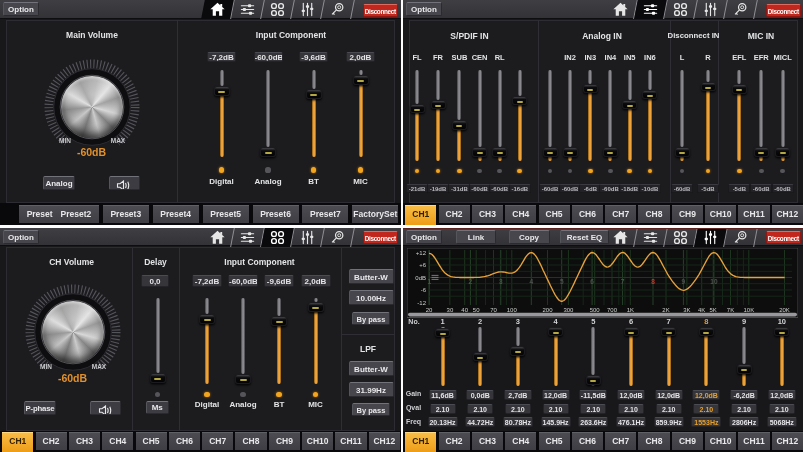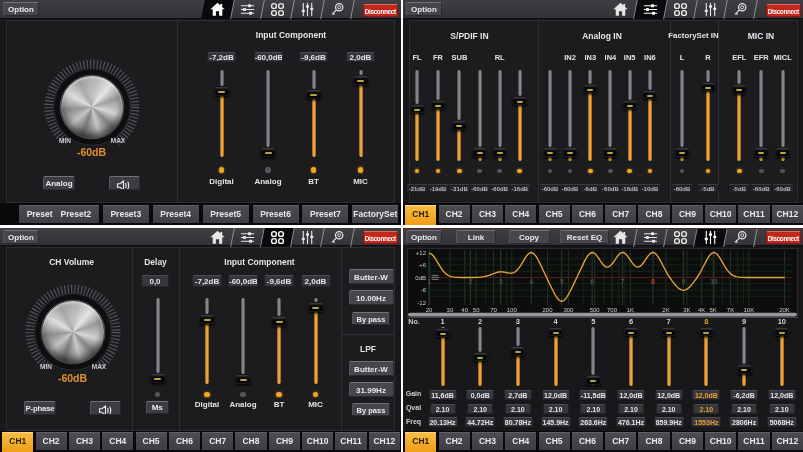--- a/index.html
+++ b/index.html
@@ -78,20 +78,21 @@
       <g fill="none" stroke="#fff" stroke-width="1.3">
         <circle cx="9.8" cy="5.6" r="3.9"></circle>
         <line x1="6.9" y1="8.4" x2="2.2" y2="13.2"></line>
         <line x1="3.4" y1="12" x2="4.8" y2="13.4"></line>
       </g>
       <circle cx="9.8" cy="5.6" r="1.6" fill="none" stroke="#fff" stroke-width="1"></circle>
     </svg>
     <div class="btn disc" style="left:363px;top:3.5px;width:34.5px;height:13px;font-size:6.4px;line-height:13px;letter-spacing:-0.35px;">Disconnect</div>
     <div class="panel"></div>
     <div style="position:absolute;left:177px;top:20px;width:1px;height:183px;background:#2e2e34"></div>
+    <div style="position:absolute;left:27.0px;top:29.1px;width:130px;text-align:center;font-size:8.5px;font-weight:bold;color:#e3e4e6;line-height:12.8px">Main Volume</div>
     <svg style="position:absolute;left:37.5px;top:52.5px" width="108" height="108" viewBox="0 0 108 108">
 <circle cx="54" cy="54" r="43" fill="none" stroke="#54545b" stroke-width="9" stroke-dasharray="1.1 2.24"></circle>
 <path d="M54 54 L15 108 L93 108 Z" fill="#1c1c1f"></path>
 <circle cx="54" cy="54" r="38.8" fill="#0e0e11"></circle>
 <circle cx="54" cy="54" r="38.3" fill="none" stroke="#404046" stroke-width="0.9" stroke-opacity="0.7"></circle>
 <circle cx="54" cy="54" r="31.8" fill="none" stroke="#8a8a90" stroke-width="1" stroke-opacity="0.55"></circle>
 </svg>
     <div class="knobface" style="left:60.5px;top:75.5px"></div>
     <div style="position:absolute;left:50.0px;top:136.1px;width:30px;text-align:center;font-size:6.5px;font-weight:bold;color:#c9cacd;line-height:9.8px">MIN</div>
     <div style="position:absolute;left:103.0px;top:136.1px;width:30px;text-align:center;font-size:6.5px;font-weight:bold;color:#c9cacd;line-height:9.8px">MAX</div>
@@ -195,21 +196,21 @@
       </g>
       <circle cx="9.8" cy="5.6" r="1.6" fill="none" stroke="#fff" stroke-width="1"></circle>
     </svg>
     <div class="btn disc" style="left:363px;top:3.5px;width:34.5px;height:13px;font-size:6.4px;line-height:13px;letter-spacing:-0.35px;">Disconnect</div>
     <div class="panel"></div>
     <div style="position:absolute;left:135px;top:20px;width:1px;height:183px;background:#2e2e34"></div>
     <div style="position:absolute;left:266.5px;top:20px;width:1px;height:183px;background:#2e2e34"></div>
     <div style="position:absolute;left:315px;top:20px;width:1px;height:183px;background:#2e2e34"></div>
     <div style="position:absolute;left:134.0px;top:29.6px;width:130px;text-align:center;font-size:8.5px;font-weight:bold;color:#e3e4e6;line-height:12.8px">Analog IN</div>
     <div style="position:absolute;left:1.5px;top:29.6px;width:130px;text-align:center;font-size:8.5px;font-weight:bold;color:#e3e4e6;line-height:12.8px">S/PDIF IN</div>
-    <div style="position:absolute;left:225.5px;top:30.1px;width:130px;text-align:center;font-size:7.8px;font-weight:bold;color:#e3e4e6;line-height:11.7px">FactorySet IN</div>
+    <div style="position:absolute;left:225.5px;top:30.1px;width:130px;text-align:center;font-size:7.8px;font-weight:bold;color:#e3e4e6;line-height:11.7px">Disconnect IN</div>
     <div style="position:absolute;left:293.0px;top:29.6px;width:130px;text-align:center;font-size:8.5px;font-weight:bold;color:#e3e4e6;line-height:12.8px">MIC IN</div>
     <div style="position:absolute;left:-51.0px;top:52.4px;width:130px;text-align:center;font-size:7.5px;font-weight:bold;color:#e3e4e6;line-height:11.2px">FL</div>
     <div class="trk g" style="left:12.0px;top:70px;width:4px;height:33.8px"></div>
     <div class="trk o" style="left:12.0px;top:108.6px;width:4px;height:52.4px"></div>
     <div class="hdl" style="left:6.5px;top:103.8px;width:15px;height:9.5px">
       <i></i>
     </div>
     <div class="ledon" style="left:11.6px;top:168.6px;width:4.8px;height:4.8px"></div>
     <div class="btn sbtn" style="left:3px;top:184px;width:22px;height:8.5px;font-size:6px;line-height:8.5px;">-21dB</div>
     <div style="position:absolute;left:-30.0px;top:52.4px;width:130px;text-align:center;font-size:7.5px;font-weight:bold;color:#e3e4e6;line-height:11.2px">FR</div>
@@ -221,20 +222,21 @@
     <div class="ledon" style="left:32.6px;top:168.6px;width:4.8px;height:4.8px"></div>
     <div class="btn sbtn" style="left:24px;top:184px;width:22px;height:8.5px;font-size:6px;line-height:8.5px;">-19dB</div>
     <div style="position:absolute;left:-8.6px;top:52.4px;width:130px;text-align:center;font-size:7.5px;font-weight:bold;color:#e3e4e6;line-height:11.2px">SUB</div>
     <div class="trk g" style="left:54.4px;top:70px;width:4px;height:50.0px"></div>
     <div class="trk o" style="left:54.4px;top:124.8px;width:4px;height:36.2px"></div>
     <div class="hdl" style="left:48.9px;top:120.0px;width:15px;height:9.5px">
       <i></i>
     </div>
     <div class="ledon" style="left:54.0px;top:168.6px;width:4.8px;height:4.8px"></div>
     <div class="btn sbtn" style="left:45.4px;top:184px;width:22px;height:8.5px;font-size:6px;line-height:8.5px;">-31dB</div>
+    <div style="position:absolute;left:11.6px;top:52.4px;width:130px;text-align:center;font-size:7.5px;font-weight:bold;color:#e3e4e6;line-height:11.2px">CEN</div>
     <div class="trk g" style="left:74.6px;top:70px;width:4px;height:77.2px"></div>
     <div class="trk o" style="left:74.6px;top:152.0px;width:4px;height:9.0px"></div>
     <div class="hdl" style="left:69.1px;top:147.2px;width:15px;height:9.5px">
       <i></i>
     </div>
     <div class="ledoff" style="left:74.2px;top:168.6px;width:4.8px;height:4.8px"></div>
     <div class="btn sbtn" style="left:65.6px;top:184px;width:22px;height:8.5px;font-size:6px;line-height:8.5px;">-60dB</div>
     <div style="position:absolute;left:31.7px;top:52.4px;width:130px;text-align:center;font-size:7.5px;font-weight:bold;color:#e3e4e6;line-height:11.2px">RL</div>
     <div class="trk g" style="left:94.7px;top:70px;width:4px;height:77.2px"></div>
     <div class="trk o" style="left:94.7px;top:152.0px;width:4px;height:9.0px"></div>

